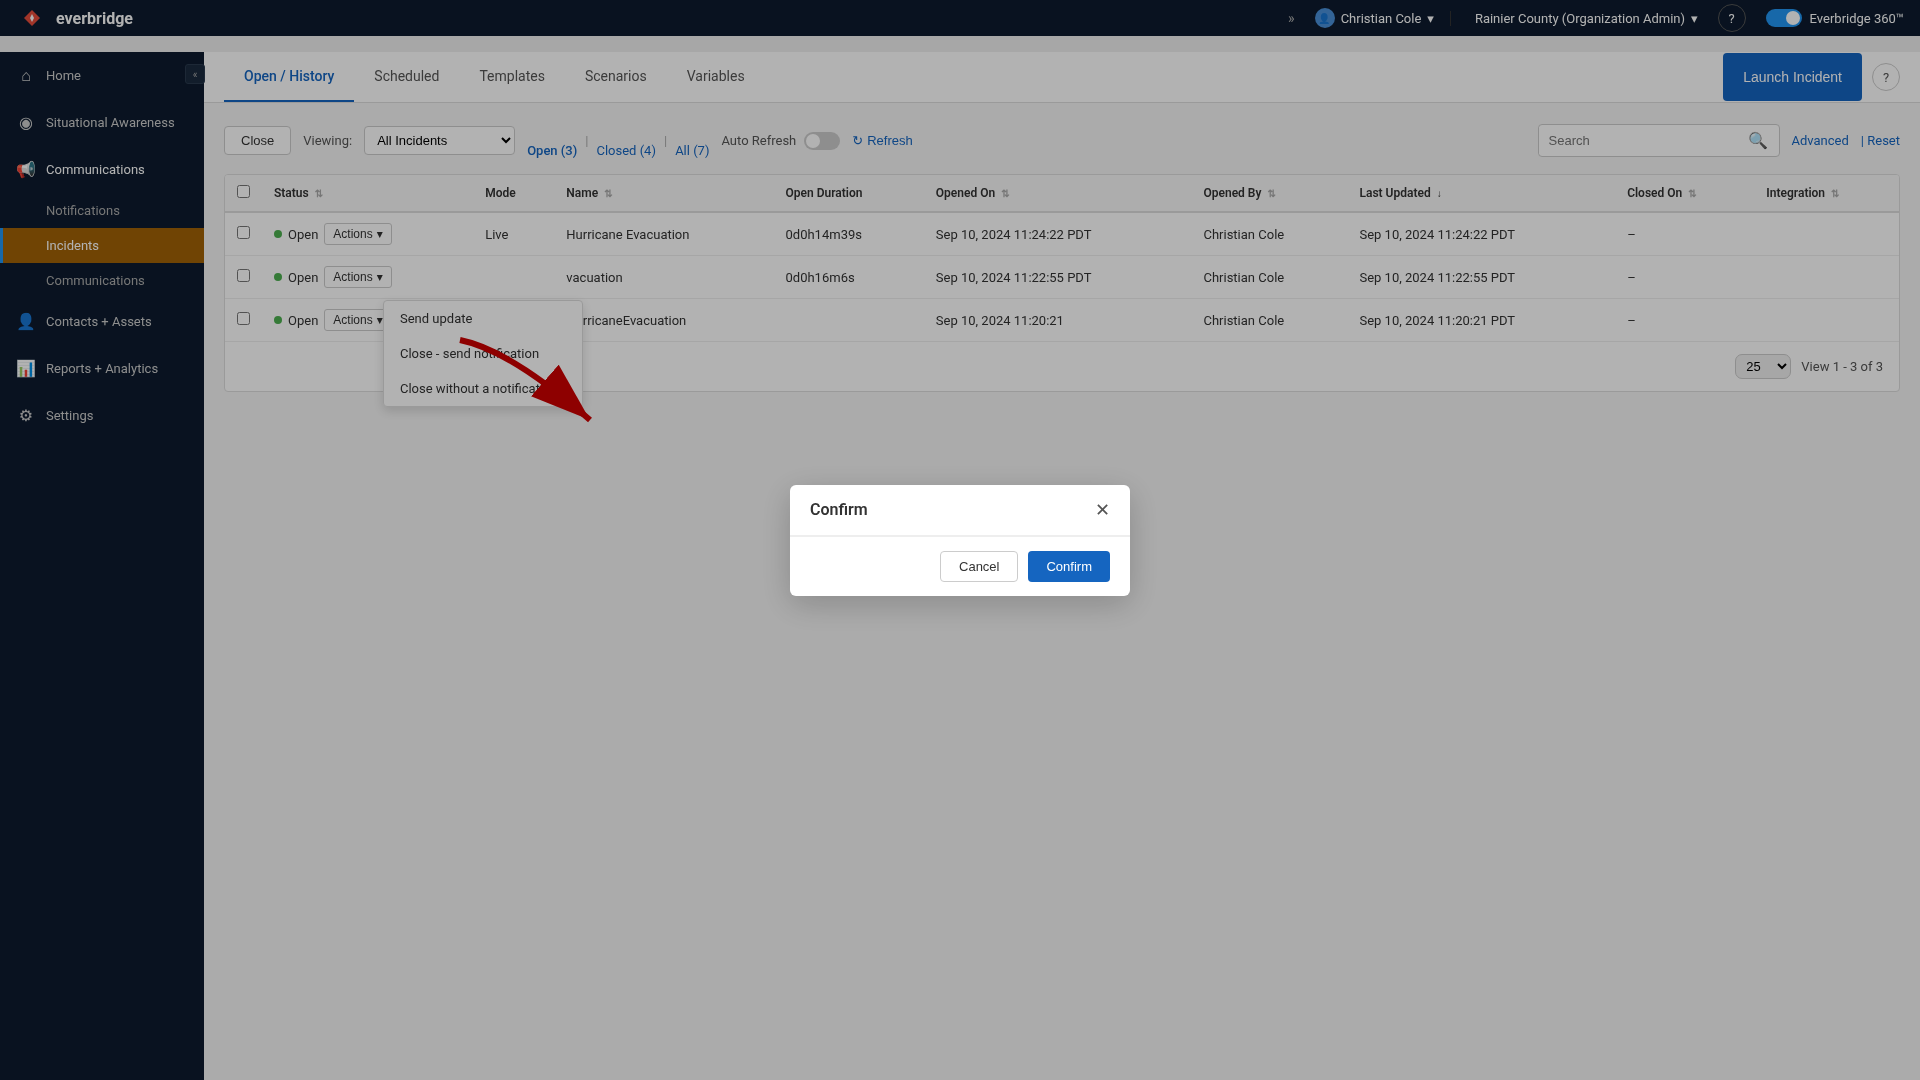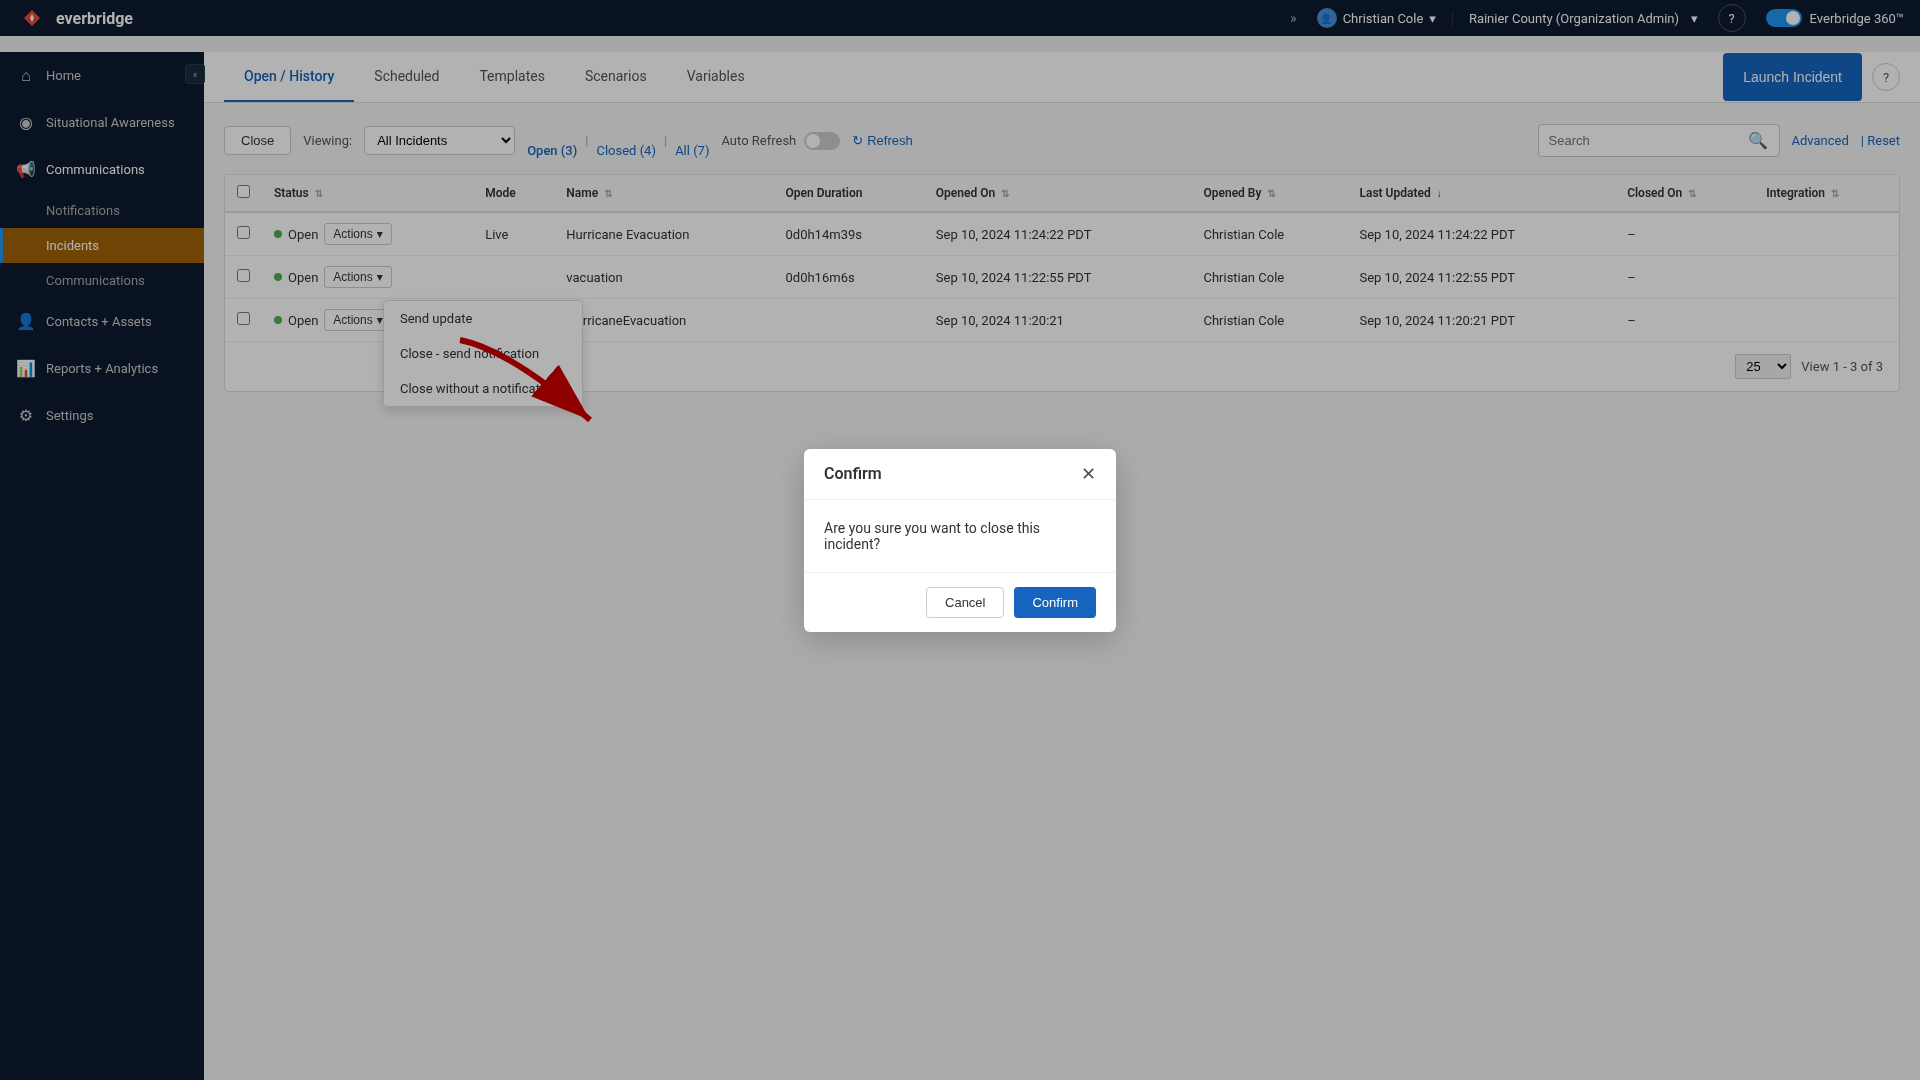--- a/index.html
+++ b/index.html
@@ -51,26 +51,26 @@
       background: #4a90d9;
       display: flex;
       align-items: center;
       justify-content: center;
       font-size: 10px;
       color: white;
     }
     .nav-org {
       display: flex;
       align-items: center;
-      gap: 12px;
+      gap: 6px;
       color: white;
       font-size: 13px;
       cursor: pointer;
       border-left: 1px solid #333;
-      padding-left: 16px;
+      padding-left: 24px;
       margin-left: 4px;
     }
     .nav-help {
       width: 28px;
       height: 28px;
       border-radius: 50%;
       border: 1px solid #555;
       display: flex;
       align-items: center;
       justify-content: center;
@@ -393,21 +393,21 @@
       background: rgba(0,0,0,0.3);
       z-index: 400;
       display: flex;
       align-items: center;
       justify-content: center;
     }
     .modal {
       background: white;
       border-radius: 6px;
       box-shadow: 0 8px 32px rgba(0,0,0,0.2);
-      width: 312px;
+      width: 340px;
       overflow: hidden;
     }
     .modal-header {
       display: flex;
       align-items: center;
       justify-content: space-between;
       padding: 14px 20px;
       border-bottom: 1px solid #eee;
     }
     .modal-title {
@@ -459,21 +459,21 @@
       display: flex;
       align-items: center;
       justify-content: flex-end;
       padding: 12px 16px;
       font-size: 13px;
       color: #555;
       gap: 10px;
     }
     .per-page-select {
       border: 1px solid #ccc;
-      border-radius: 2px;
+      border-radius: 7px;
       padding: 3px 6px;
       font-size: 13px;
     }
   </style>
 </head>
 <body>
 
 <nav class="top-nav">
   <div class="logo">
     <svg class="logo-icon" viewBox="0 0 32 32" fill="none">
@@ -683,21 +683,18 @@
   </defs>
   <path d="M 30 10 Q 80 20 160 90" stroke="#cc0000" stroke-width="6" fill="none" marker-end="url(#arrowhead)"></path>
 </svg>
 
 <div class="modal-overlay">
   <div class="modal">
     <div class="modal-header">
       <span class="modal-title">Confirm</span>
       <button class="modal-close">✕</button>
     </div>
-    <div class="modal-body">
-      <span>Are you sure you want to close this incident?</span>
-    </div>
     <div class="modal-footer">
       <button class="cancel-btn">Cancel</button>
       <button class="confirm-btn">Confirm</button>
     </div>
   </div>
 </div>
 
 </body></html>

